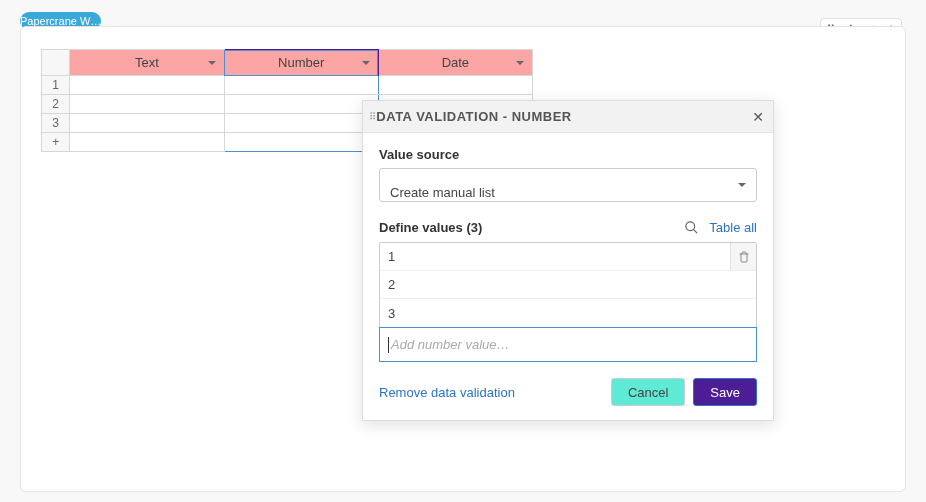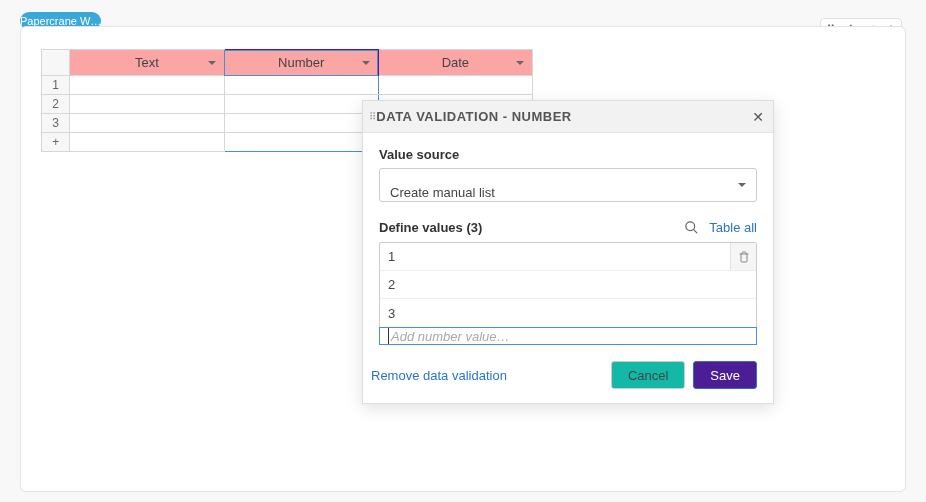--- a/index.html
+++ b/index.html
@@ -232,57 +232,57 @@
     border-left: 1px solid #e2e2e2;
     background: #f5f5f5;
     display: flex;
     align-items: center;
     justify-content: center;
     color: #888;
     cursor: pointer;
   }
   .add-input {
     border: 1px solid #4a90d9;
-    height: 18px;
+    height: 35px;
     padding: 0 8px;
     display: flex;
     align-items: center;
     margin-top: -1px;
     color: #aaa;
     font-style: italic;
     position: relative;
   }
   .add-input .cursor-bar {
     width: 1px;
     height: 16px;
     background: #333;
     margin-right: 2px;
   }
   .modal-footer {
     display: flex;
     align-items: center;
-    padding: 12px 16px 14px 8px;
+    padding: 12px 16px 14px 16px;
   }
   .remove-link {
     color: #2a74c7;
     cursor: pointer;
   }
   .modal-footer .spacer { flex: 1; }
   .btn {
     height: 28px;
     padding: 0 16px;
     border-radius: 3px;
     font-size: 13px;
     cursor: pointer;
     display: inline-flex;
     align-items: center;
     margin-left: 8px;
   }
   .btn-secondary {
-    background: #14b8a6;
+    background: #5eead4;
     border: 1px solid #ccc;
     color: #444;
   }
   .btn-primary {
     background: #4c1d95;
     border: 1px solid #2a74c7;
     color: #fff;
   }
 </style>
 </head>

